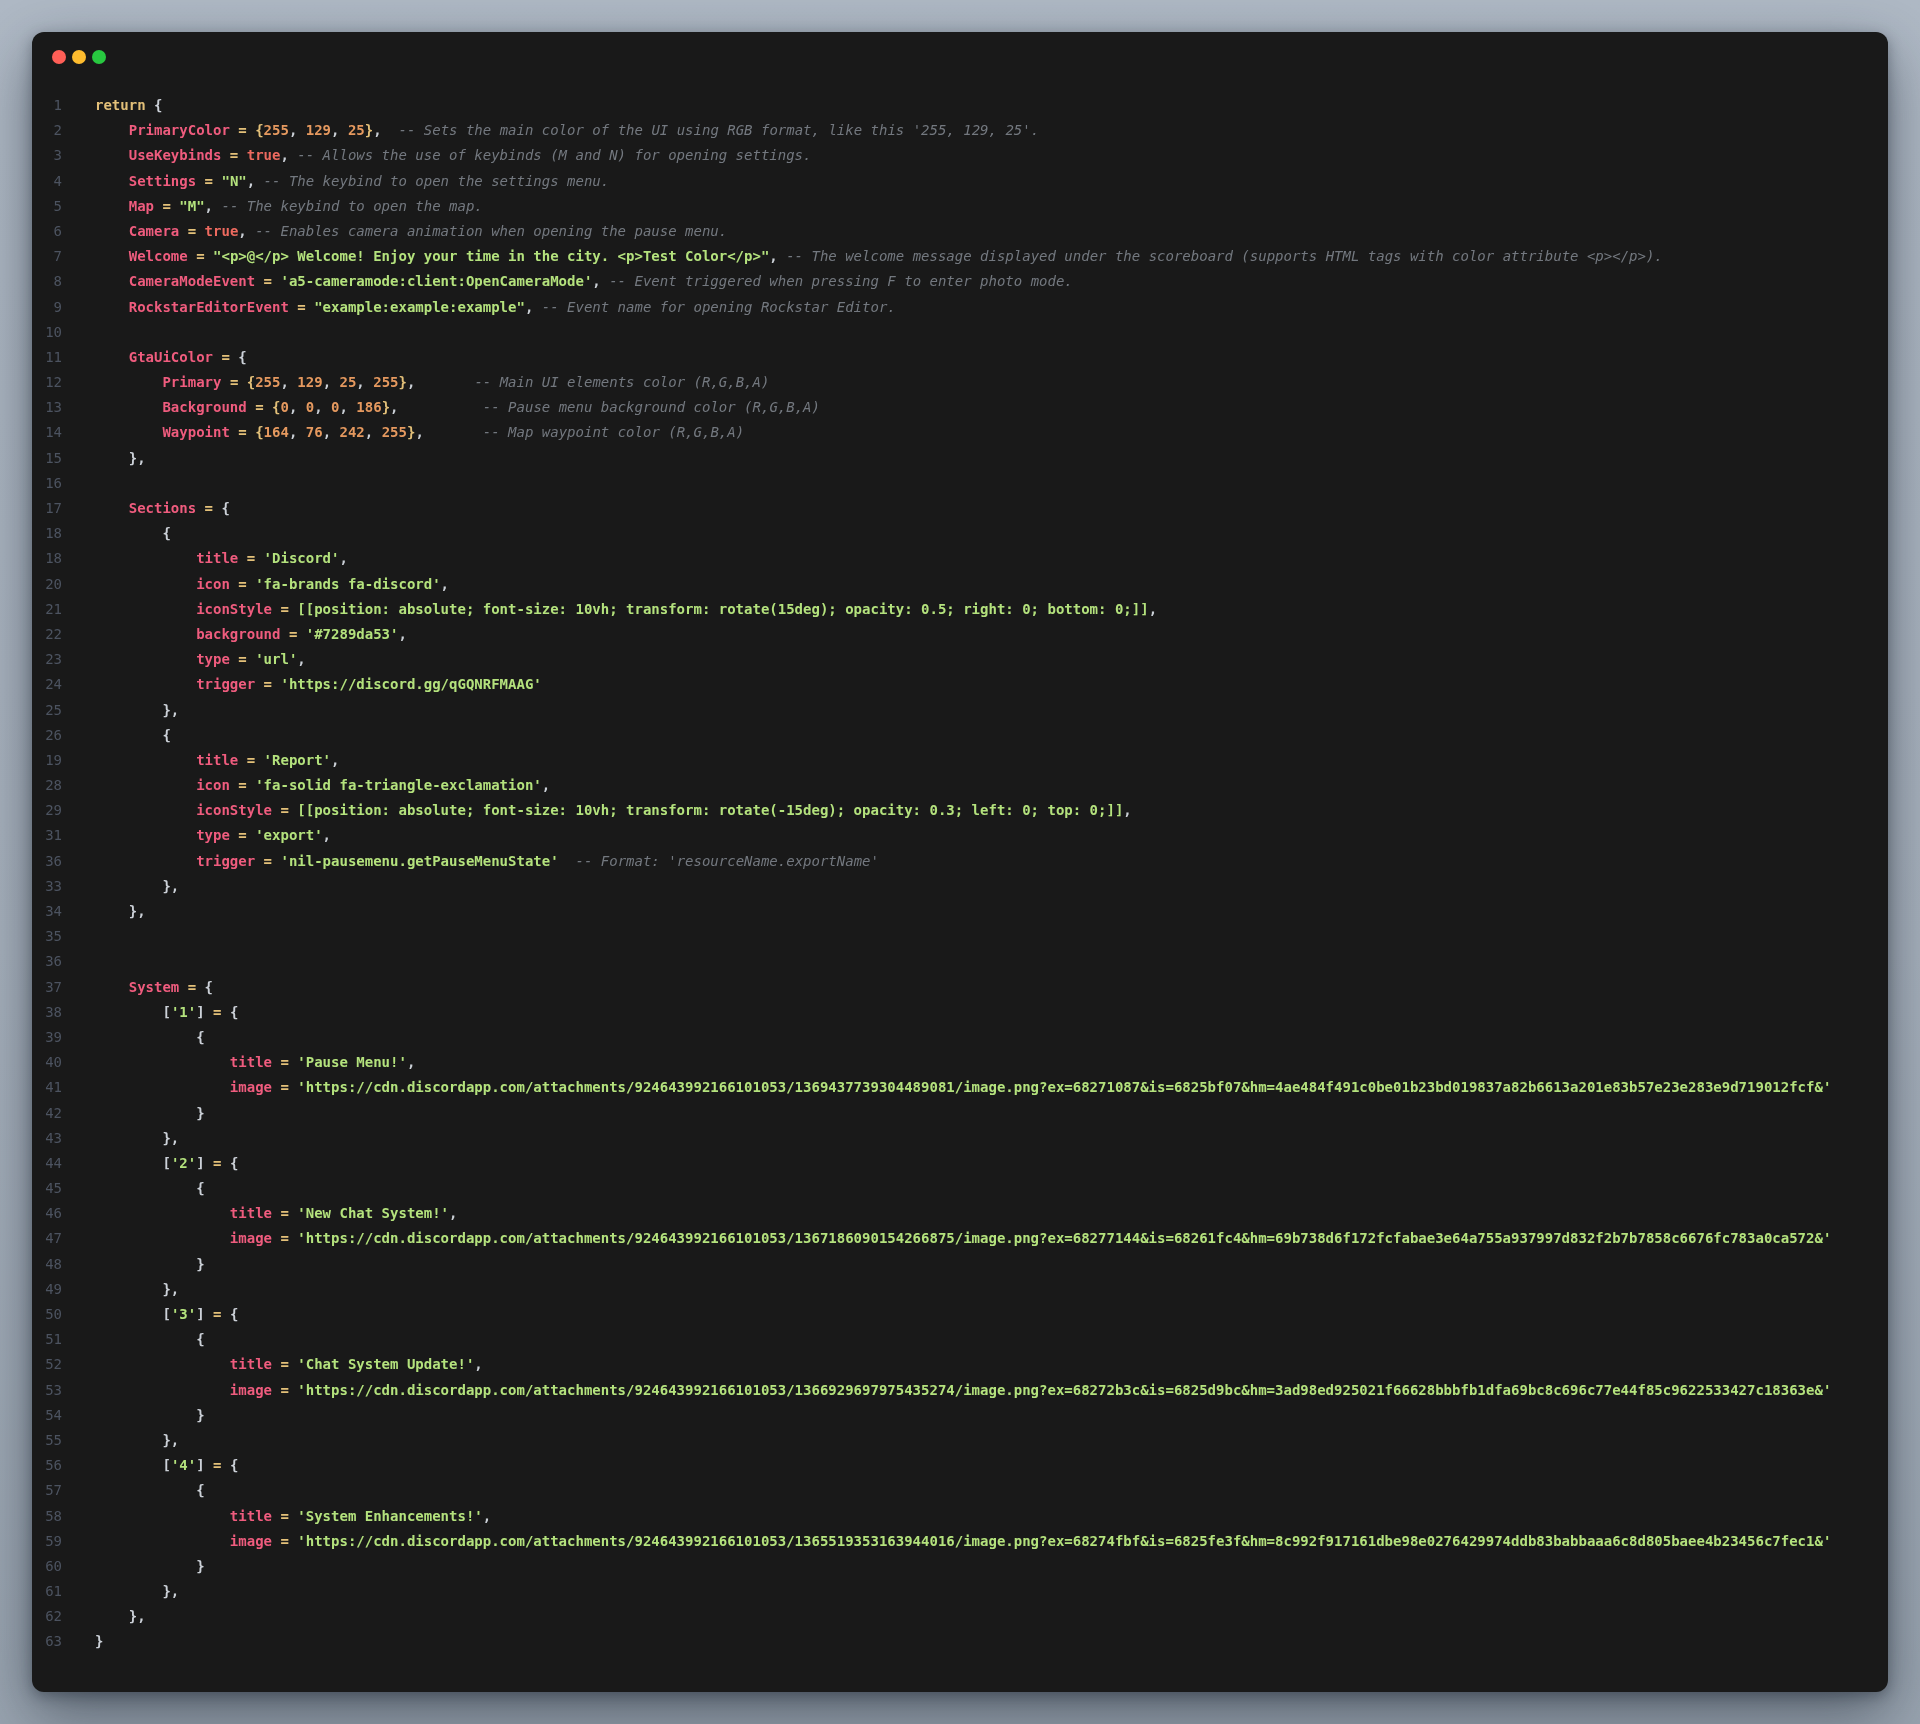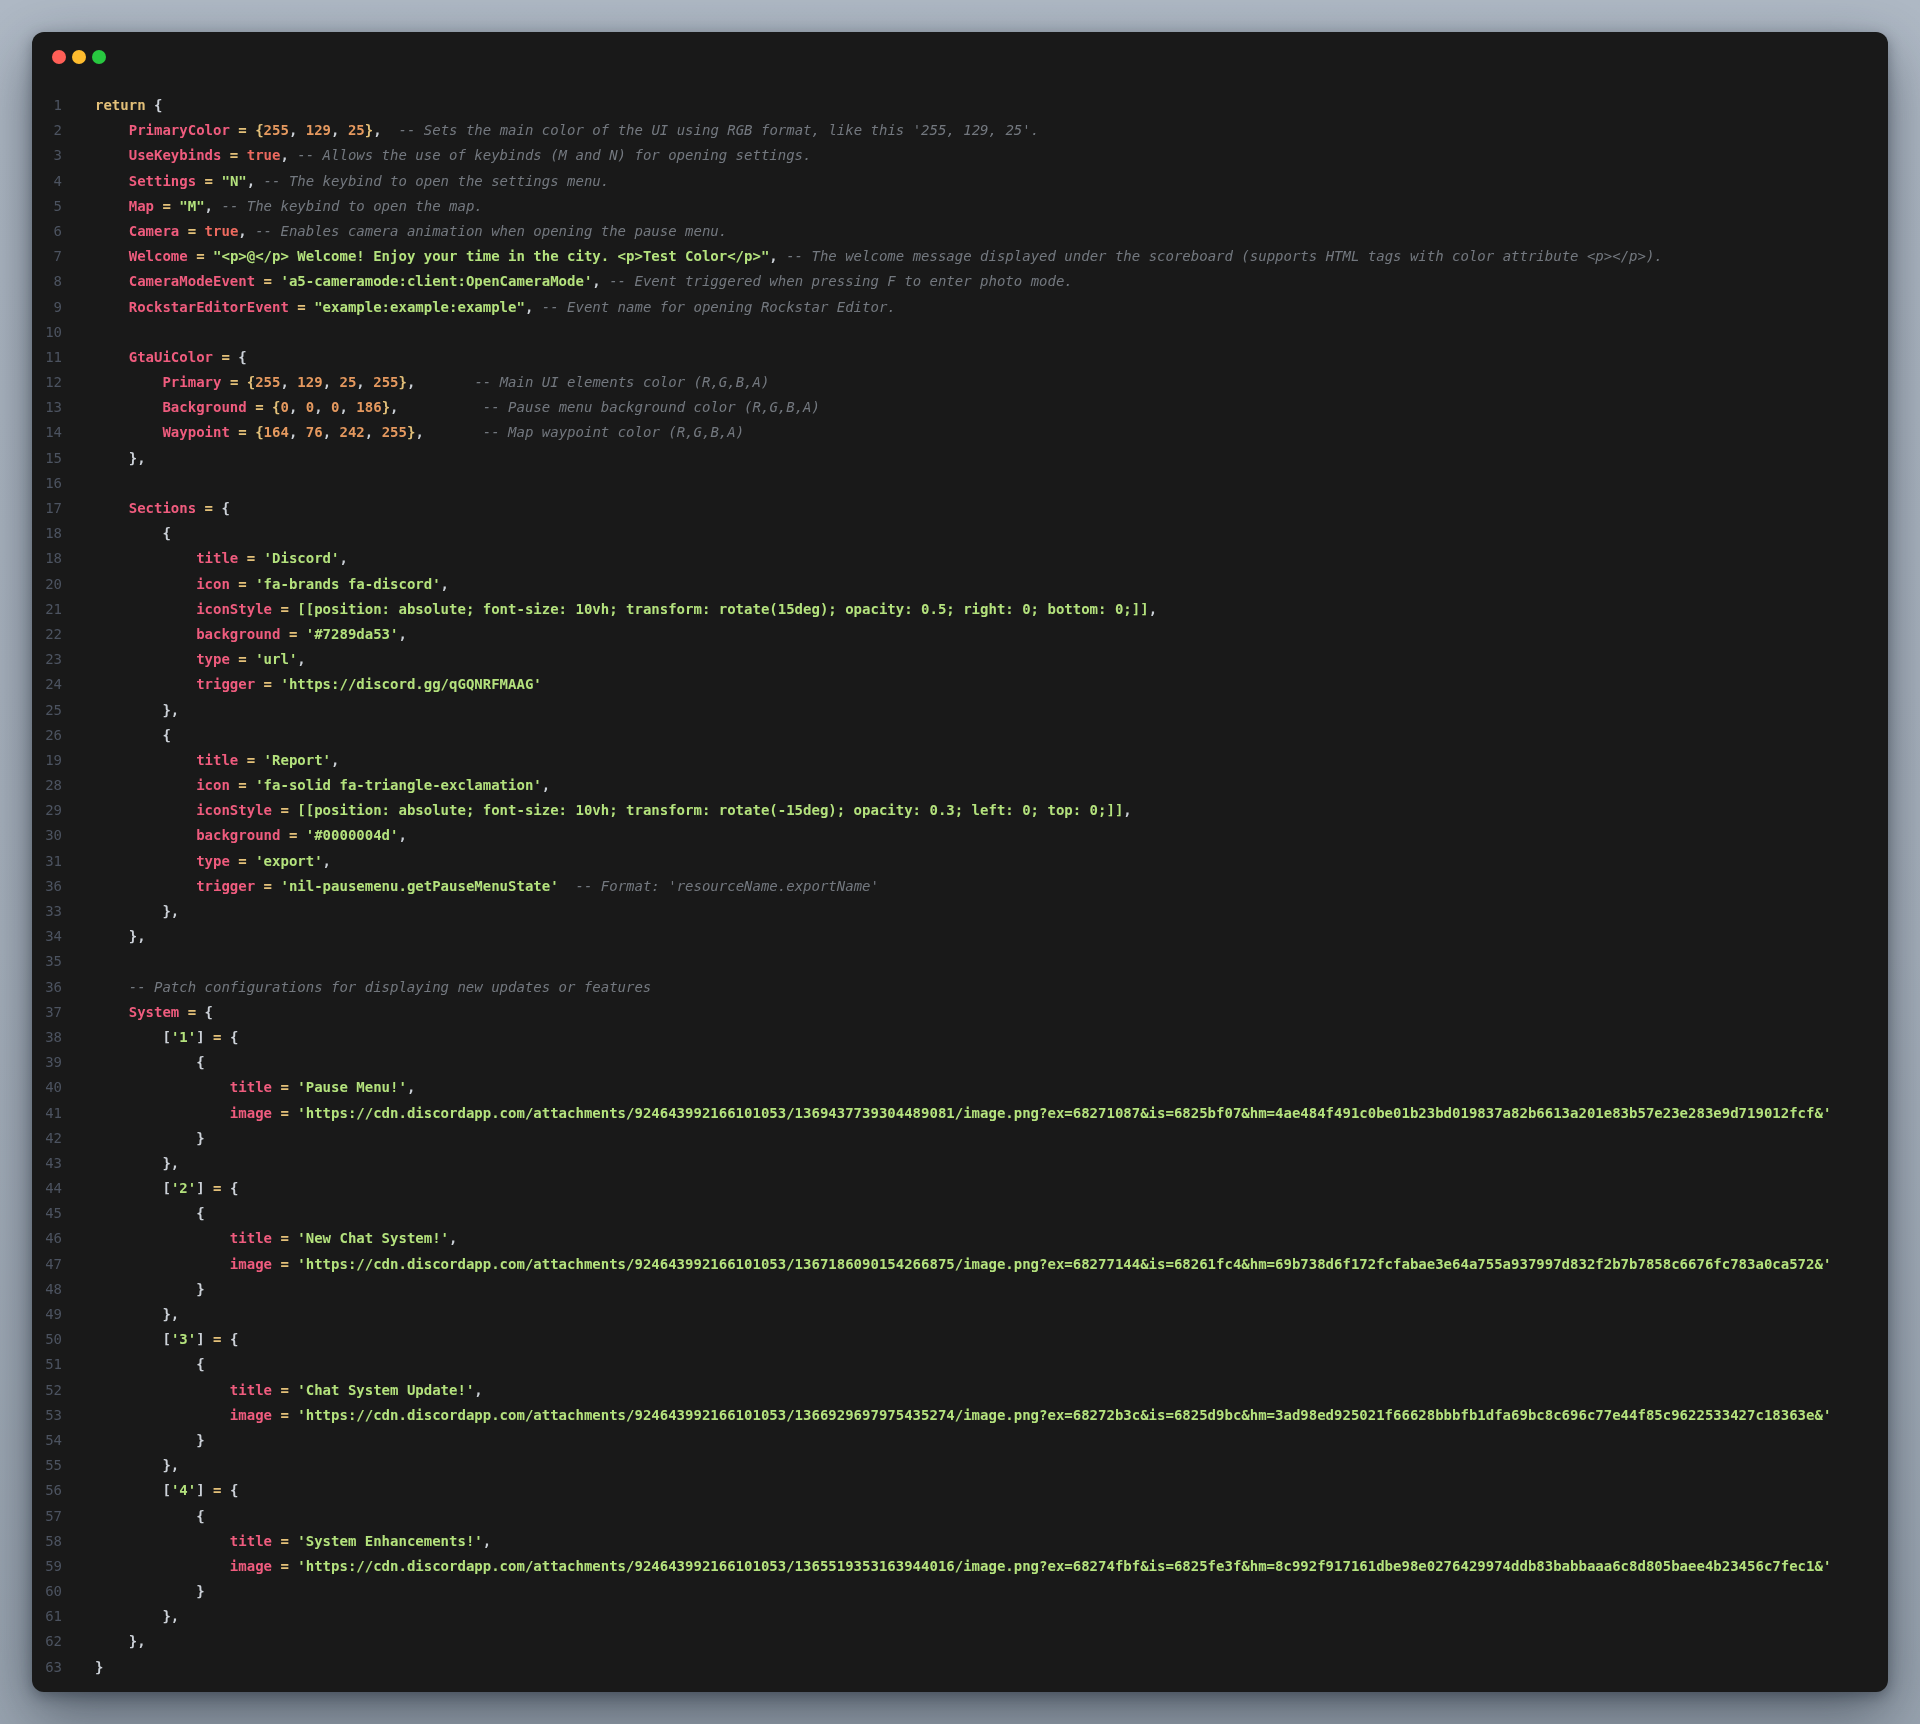--- a/index.html
+++ b/index.html
@@ -116,27 +116,26 @@
         <div class="line"><span class="ln">20</span><span class="lc">            <span class="tk-i">icon</span><span class="tk-o"> = </span><span class="tk-s">'fa-brands fa-discord'</span><span class="tk-p">,</span></span></div>
         <div class="line"><span class="ln">21</span><span class="lc">            <span class="tk-i">iconStyle</span><span class="tk-o"> = </span><span class="tk-s">[[position: absolute; font-size: 10vh; transform: rotate(15deg); opacity: 0.5; right: 0; bottom: 0;]]</span><span class="tk-p">,</span></span></div>
         <div class="line"><span class="ln">22</span><span class="lc">            <span class="tk-i">background</span><span class="tk-o"> = </span><span class="tk-s">'#7289da53'</span><span class="tk-p">,</span></span></div>
         <div class="line"><span class="ln">23</span><span class="lc">            <span class="tk-i">type</span><span class="tk-o"> = </span><span class="tk-s">'url'</span><span class="tk-p">,</span></span></div>
         <div class="line"><span class="ln">24</span><span class="lc">            <span class="tk-i">trigger</span><span class="tk-o"> = </span><span class="tk-s">'https://discord.gg/qGQNRFMAAG'</span></span></div>
         <div class="line"><span class="ln">25</span><span class="lc">        <span class="tk-p">},</span></span></div>
         <div class="line"><span class="ln">26</span><span class="lc">        <span class="tk-p">{</span></span></div>
         <div class="line"><span class="ln">19</span><span class="lc">            <span class="tk-i">title</span><span class="tk-o"> = </span><span class="tk-s">'Report'</span><span class="tk-p">,</span></span></div>
         <div class="line"><span class="ln">28</span><span class="lc">            <span class="tk-i">icon</span><span class="tk-o"> = </span><span class="tk-s">'fa-solid fa-triangle-exclamation'</span><span class="tk-p">,</span></span></div>
         <div class="line"><span class="ln">29</span><span class="lc">            <span class="tk-i">iconStyle</span><span class="tk-o"> = </span><span class="tk-s">[[position: absolute; font-size: 10vh; transform: rotate(-15deg); opacity: 0.3; left: 0; top: 0;]]</span><span class="tk-p">,</span></span></div>
-        <div class="line"><span class="ln">30</span><span class="lc">            <span class="tk-i">background</span><span class="tk-o"> = </span><span class="tk-s">'#0000004d'</span><span class="tk-p">,</span></span></div>
         <div class="line"><span class="ln">31</span><span class="lc">            <span class="tk-i">type</span><span class="tk-o"> = </span><span class="tk-s">'export'</span><span class="tk-p">,</span></span></div>
         <div class="line"><span class="ln">36</span><span class="lc">            <span class="tk-i">trigger</span><span class="tk-o"> = </span><span class="tk-s">'nil-pausemenu.getPauseMenuState'</span><span class="tk-c">  -- Format: 'resourceName.exportName'</span></span></div>
         <div class="line"><span class="ln">33</span><span class="lc">        <span class="tk-p">},</span></span></div>
         <div class="line"><span class="ln">34</span><span class="lc">    <span class="tk-p">},</span></span></div>
         <div class="line"><span class="ln">35</span><span class="lc"></span></div>
-        <div class="line"><span class="ln">36</span><span class="lc">    <span class="tk-c">-- Patch configurations for displaying new updates or features</span></span></div>
+        <div class="line"><span class="ln">36</span></div>
         <div class="line"><span class="ln">37</span><span class="lc">    <span class="tk-i">System</span><span class="tk-o"> = </span><span class="tk-p">{</span></span></div>
         <div class="line"><span class="ln">38</span><span class="lc">        <span class="tk-p">[</span><span class="tk-s">'1'</span><span class="tk-p">]</span><span class="tk-o"> = </span><span class="tk-p">{</span></span></div>
         <div class="line"><span class="ln">39</span><span class="lc">            <span class="tk-p">{</span></span></div>
         <div class="line"><span class="ln">40</span><span class="lc">                <span class="tk-i">title</span><span class="tk-o"> = </span><span class="tk-s">'Pause Menu!'</span><span class="tk-p">,</span></span></div>
         <div class="line"><span class="ln">41</span><span class="lc">                <span class="tk-i">image</span><span class="tk-o"> = </span><span class="tk-s">'https://cdn.discordapp.com/attachments/924643992166101053/1369437739304489081/image.png?ex=68271087&amp;is=6825bf07&amp;hm=4ae484f491c0be01b23bd019837a82b6613a201e83b57e23e283e9d719012fcf&amp;'</span></span></div>
         <div class="line"><span class="ln">42</span><span class="lc">            <span class="tk-p">}</span></span></div>
         <div class="line"><span class="ln">43</span><span class="lc">        <span class="tk-p">},</span></span></div>
         <div class="line"><span class="ln">44</span><span class="lc">        <span class="tk-p">[</span><span class="tk-s">'2'</span><span class="tk-p">]</span><span class="tk-o"> = </span><span class="tk-p">{</span></span></div>
         <div class="line"><span class="ln">45</span><span class="lc">            <span class="tk-p">{</span></span></div>
         <div class="line"><span class="ln">46</span><span class="lc">                <span class="tk-i">title</span><span class="tk-o"> = </span><span class="tk-s">'New Chat System!'</span><span class="tk-p">,</span></span></div>

